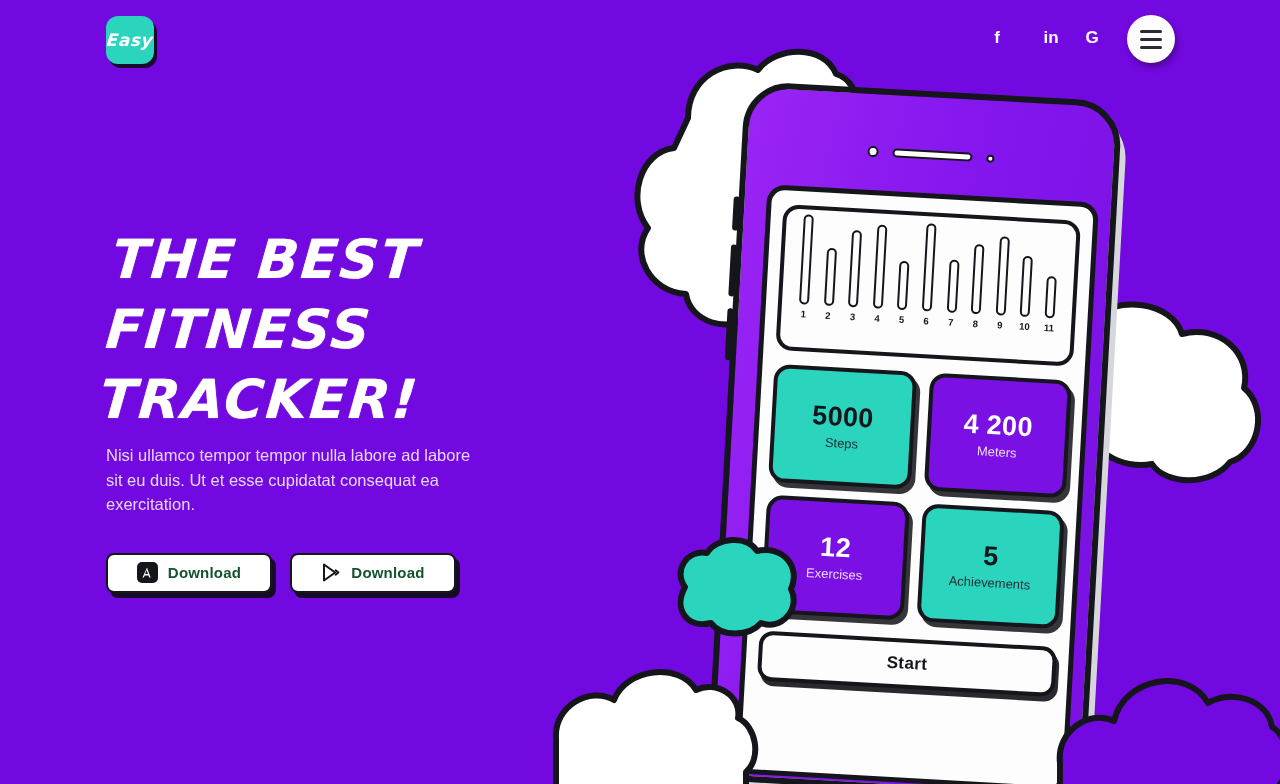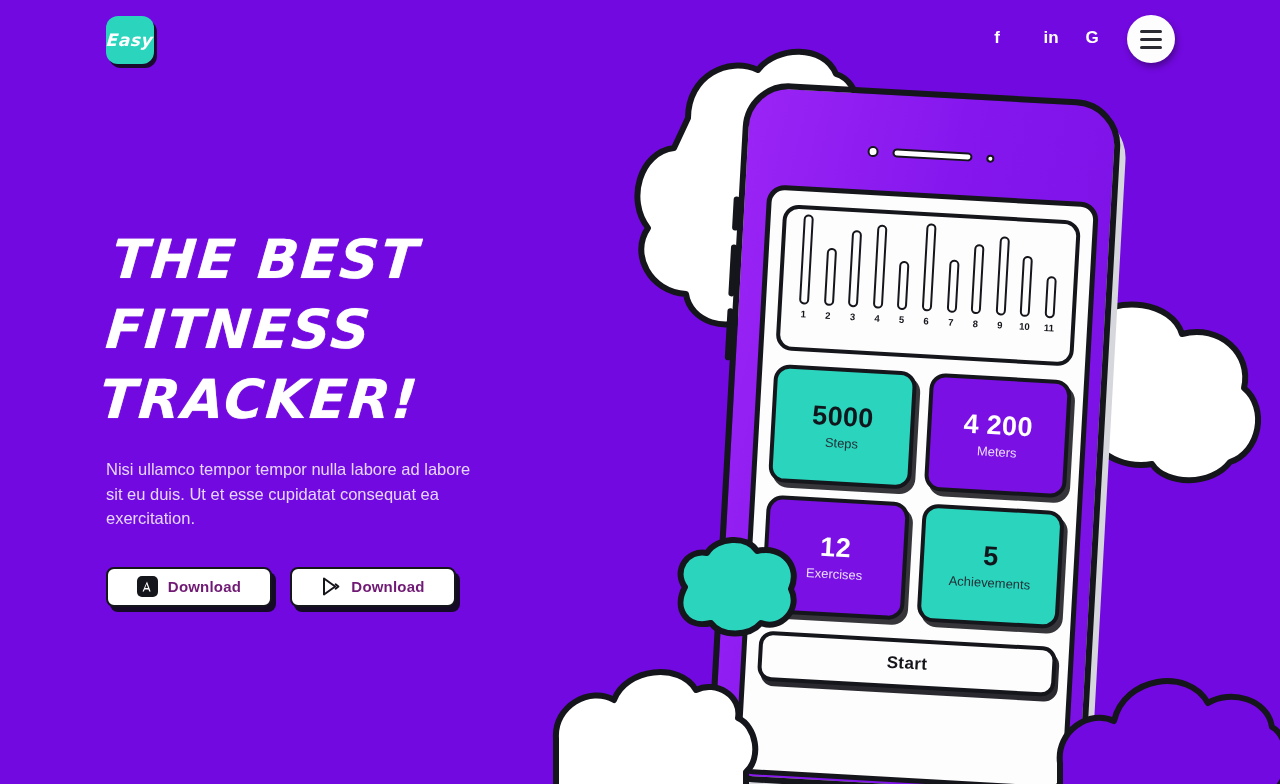--- a/index.html
+++ b/index.html
@@ -45,33 +45,33 @@
     font-family:"DejaVu Sans", sans-serif;
     font-weight:bold; font-style:italic;
     font-size:54px; line-height:70px;
     letter-spacing:2px;
     text-transform:uppercase;
     transform:skewX(-5deg);
     text-shadow:0 0 1px rgba(255,255,255,.6);
   }
   .headline .l2 { display:block; }
   .subcopy {
-    margin-top:22px;
+    margin-top:8px;
     color:#e6d6fb; font-size:16.5px; line-height:24.5px; width:380px;
     font-family:"Liberation Sans", sans-serif;
   }
   .btn-row { margin-top:36px; display:flex; gap:18px; }
   .dlbtn {
     height:40px; min-width:166px; background:#ffffff; border-radius:8px;
     border:2px solid #15151c;
     box-shadow:4px 5px 0 rgba(12,12,18,.9);
     display:flex; align-items:center; justify-content:center; gap:10px;
     padding:0 18px; cursor:pointer;
   }
-  .dlbtn .lbl { color:#701a75; font-size:15px; font-weight:bold; letter-spacing:.2px; }
+  .dlbtn .lbl { color:#14532d; font-size:15px; font-weight:bold; letter-spacing:.2px; }
   .ico-apple {
     width:21px; height:21px; background:#15151c; border-radius:5px;
     display:flex; align-items:center; justify-content:center;
   }
   .ico-apple svg { display:block; }
   .ico-play { width:20px; height:21px; display:flex; align-items:center; justify-content:center; }
 
   
   .cloud { position:absolute; }
   .cloud svg { display:block; overflow:visible; }

